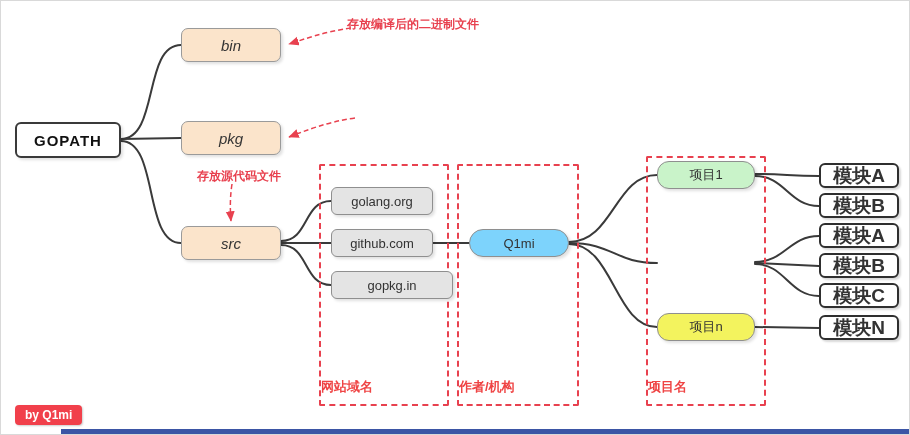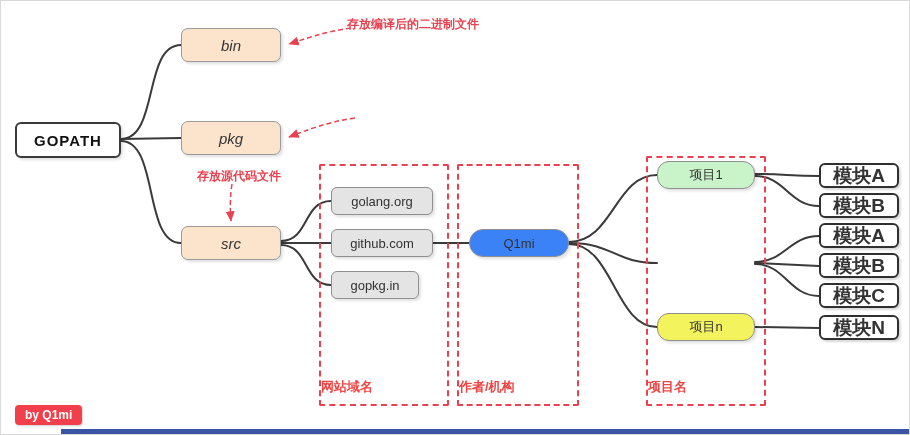--- a/index.html
+++ b/index.html
@@ -24,21 +24,21 @@
   }
   .root{
     background:#ffffff;border:2px solid #3a3a3a;border-radius:6px;
     font-weight:bold;font-size:15px;letter-spacing:1px;color:#111;
   }
   .dir{
     background:#fbe4cb;border:1.5px solid #9a9a9a;
     font-style:italic;font-size:15px;color:#333;
   }
   .domain{background:#e4e4e4;border:1.5px solid #8f8f8f;border-radius:6px;}
-  .author{background:#3b82f6;border:1.5px solid #8f8f8f;border-radius:14px;}
+  .author{background:#7dd3fc;border:1.5px solid #8f8f8f;border-radius:14px;}
   .proj{border:1.5px solid #8f8f8f;border-radius:12px;}
   .proj1{background:#c9f3c9;}
   .proj2{background:#cdf2f4;}
   .projn{background:#f3f35e;}
   .module{
     background:#ffffff;border:2px solid #2f2f2f;border-radius:6px;
     font-weight:bold;font-size:19px;box-shadow:2px 2px 2px rgba(0,0,0,0.15);
   }
   .group{
     position:absolute;border:2px dashed #e8414f;box-sizing:border-box;
@@ -109,21 +109,21 @@
   </div>
 
   <div class="node root" style="left:14px;top:121px;width:106px;height:36px;">GOPATH</div>
 
   <div class="node dir" style="left:180px;top:27px;width:100px;height:34px;">bin</div>
   <div class="node dir" style="left:180px;top:120px;width:100px;height:34px;">pkg</div>
   <div class="node dir" style="left:180px;top:225px;width:100px;height:34px;">src</div>
 
   <div class="node domain" style="left:330px;top:186px;width:102px;height:28px;">golang.org</div>
   <div class="node domain" style="left:330px;top:228px;width:102px;height:28px;">github.com</div>
-  <div class="node domain" style="left:330px;top:270px;width:88px;height:28px;">gopkg.in</div>
+  <div class="node domain" style="left:330px;top:270px;width:122px;height:28px;">gopkg.in</div>
 
   <div class="node author" style="left:468px;top:228px;width:100px;height:28px;">Q1mi</div>
 
   <div class="node proj proj1" style="left:656px;top:160px;width:98px;height:28px;">项目1</div>
   <div class="node proj projn" style="left:656px;top:312px;width:98px;height:28px;">项目n</div>
 
   <div class="node module" style="left:818px;top:162px;width:80px;height:25px;">模块A</div>
   <div class="node module" style="left:818px;top:192px;width:80px;height:25px;">模块B</div>
   <div class="node module" style="left:818px;top:222px;width:80px;height:25px;">模块A</div>
   <div class="node module" style="left:818px;top:252px;width:80px;height:25px;">模块B</div>

